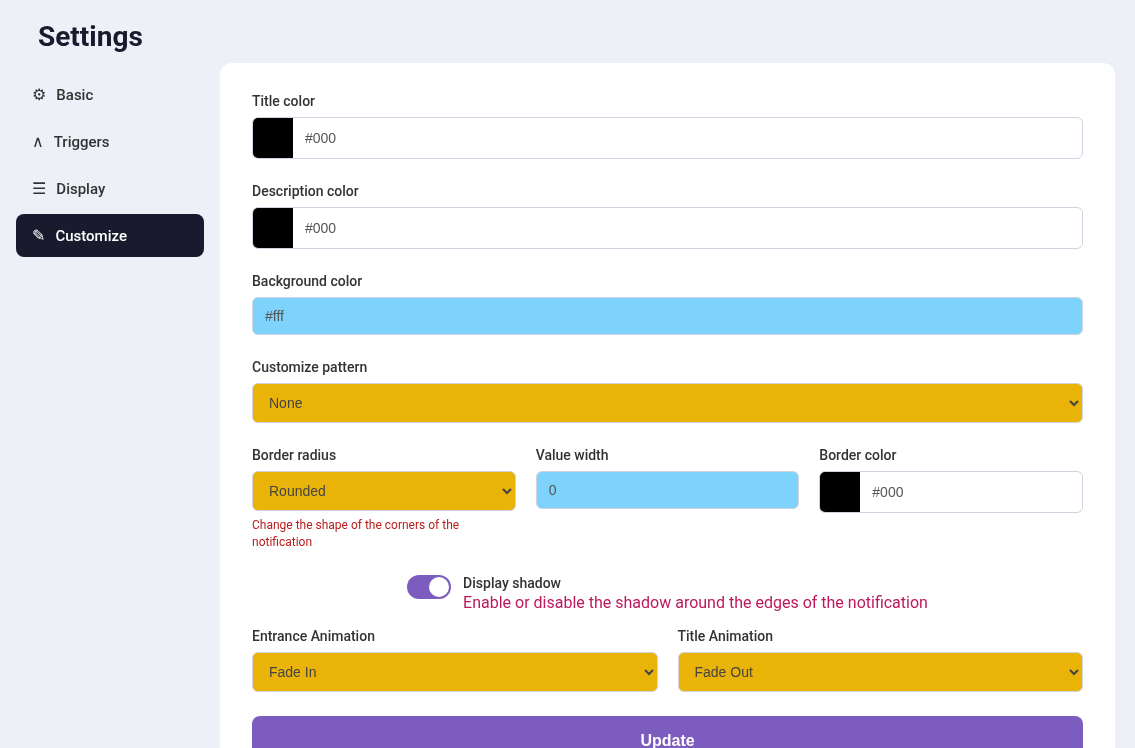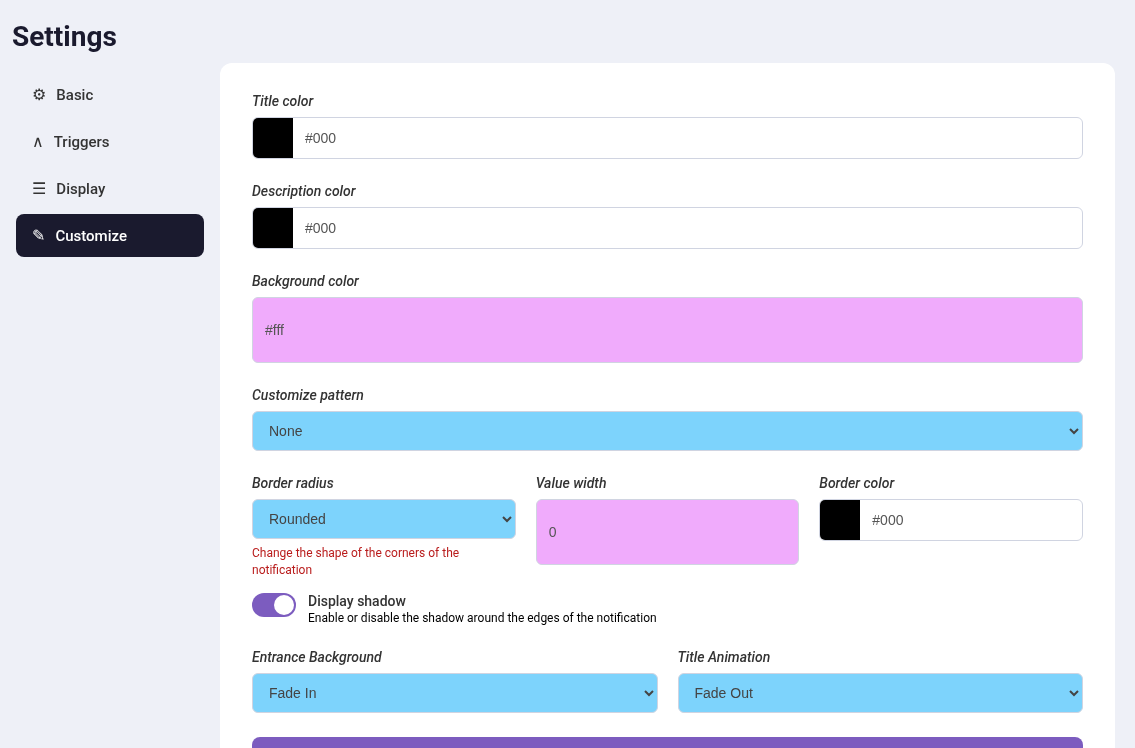--- a/index.html
+++ b/index.html
@@ -7,21 +7,21 @@
       font-family: -apple-system, BlinkMacSystemFont, 'Segoe UI', Roboto, sans-serif;
       background: #eef0f7;
       min-height: 748px;
       display: flex;
       flex-direction: column;
     }
     .page-title {
       font-size: 28px;
       font-weight: 700;
       color: #1a1a2e;
-      padding: 20px 24px 10px 12px;
+      padding: 20px 24px 10px 38px;
     }
     .layout {
       display: flex;
       flex: 1;
       padding: 0 0 20px 0;
     }
     
     .sidebar {
       width: 220px;
       padding: 10px 16px;
@@ -58,21 +58,20 @@
       overflow-y: auto;
     }
     .field-group {
       margin-bottom: 24px;
     }
     .field-label {
       font-size: 14px;
       color: #333;
       margin-bottom: 8px;
       font-weight: 500;
-      font-style: italic;
     }
     .color-input-row {
       display: flex;
       align-items: center;
       border: 1px solid #d0d4e1;
       border-radius: 6px;
       overflow: hidden;
       background: #fff;
     }
     .color-swatch {
@@ -87,62 +86,63 @@
       outline: none;
       padding: 8px 12px;
       font-size: 14px;
       color: #555;
       background: transparent;
     }
     .text-input {
       width: 100%;
       border: 1px solid #d0d4e1;
       border-radius: 6px;
-      padding: 24px 12px;
+      padding: 10px 12px;
       font-size: 14px;
       color: #555;
       outline: none;
-      background: #f0abfc;
+      background: #7dd3fc;
     }
     .select-input {
       width: 100%;
       border: 1px solid #d0d4e1;
       border-radius: 6px;
       padding: 10px 12px;
       font-size: 14px;
       color: #444;
-      background: #7dd3fc;
+      background: #eab308;
       outline: none;
       appearance: auto;
       cursor: pointer;
     }
     .three-cols {
       display: grid;
       grid-template-columns: 1fr 1fr 1fr;
       gap: 20px;
-      margin-bottom: 14px;
+      margin-bottom: 24px;
     }
     .two-cols {
       display: grid;
       grid-template-columns: 1fr 1fr;
       gap: 20px;
       margin-bottom: 24px;
     }
     .helper-text {
       font-size: 12px;
       color: #b91c1c;
       margin-top: 6px;
       line-height: 1.4;
     }
     
     .toggle-row {
       display: flex;
       align-items: flex-start;
       gap: 12px;
-      margin-bottom: 24px;
+      margin-bottom: 16px;
+      justify-content: center;
     }
     .toggle {
       position: relative;
       width: 44px;
       height: 24px;
       flex-shrink: 0;
     }
     .toggle-slider {
       position: absolute;
       top: 0; left: 0; right: 0; bottom: 0;
@@ -164,22 +164,22 @@
     .toggle-label-group {
       display: flex;
       flex-direction: column;
     }
     .toggle-main-label {
       font-size: 14px;
       font-weight: 500;
       color: #333;
     }
     .toggle-sub-label {
-      font-size: 12px;
-      color: #000000;
+      font-size: 16px;
+      color: #be185d;
       margin-top: 2px;
     }
     
     .update-btn {
       display: block;
       width: 100%;
       padding: 16px;
       background: #7c5cbf;
       color: #fff;
       font-size: 16px;
@@ -302,21 +302,21 @@
         <span class="toggle-slider"></span>
       </label>
       <div class="toggle-label-group">
         <span class="toggle-main-label">Display shadow</span>
         <span class="toggle-sub-label">Enable or disable the shadow around the edges of the notification</span>
       </div>
     </div>
 
     <div class="two-cols">
       <div>
-        <div class="field-label">Entrance Background</div>
+        <div class="field-label">Entrance Animation</div>
         <select class="select-input">
           <option>Fade In</option>
           <option>Slide In</option>
           <option>Bounce In</option>
           <option>None</option>
         </select>
       </div>
       <div>
         <div class="field-label">Title Animation</div>
         <select class="select-input">

